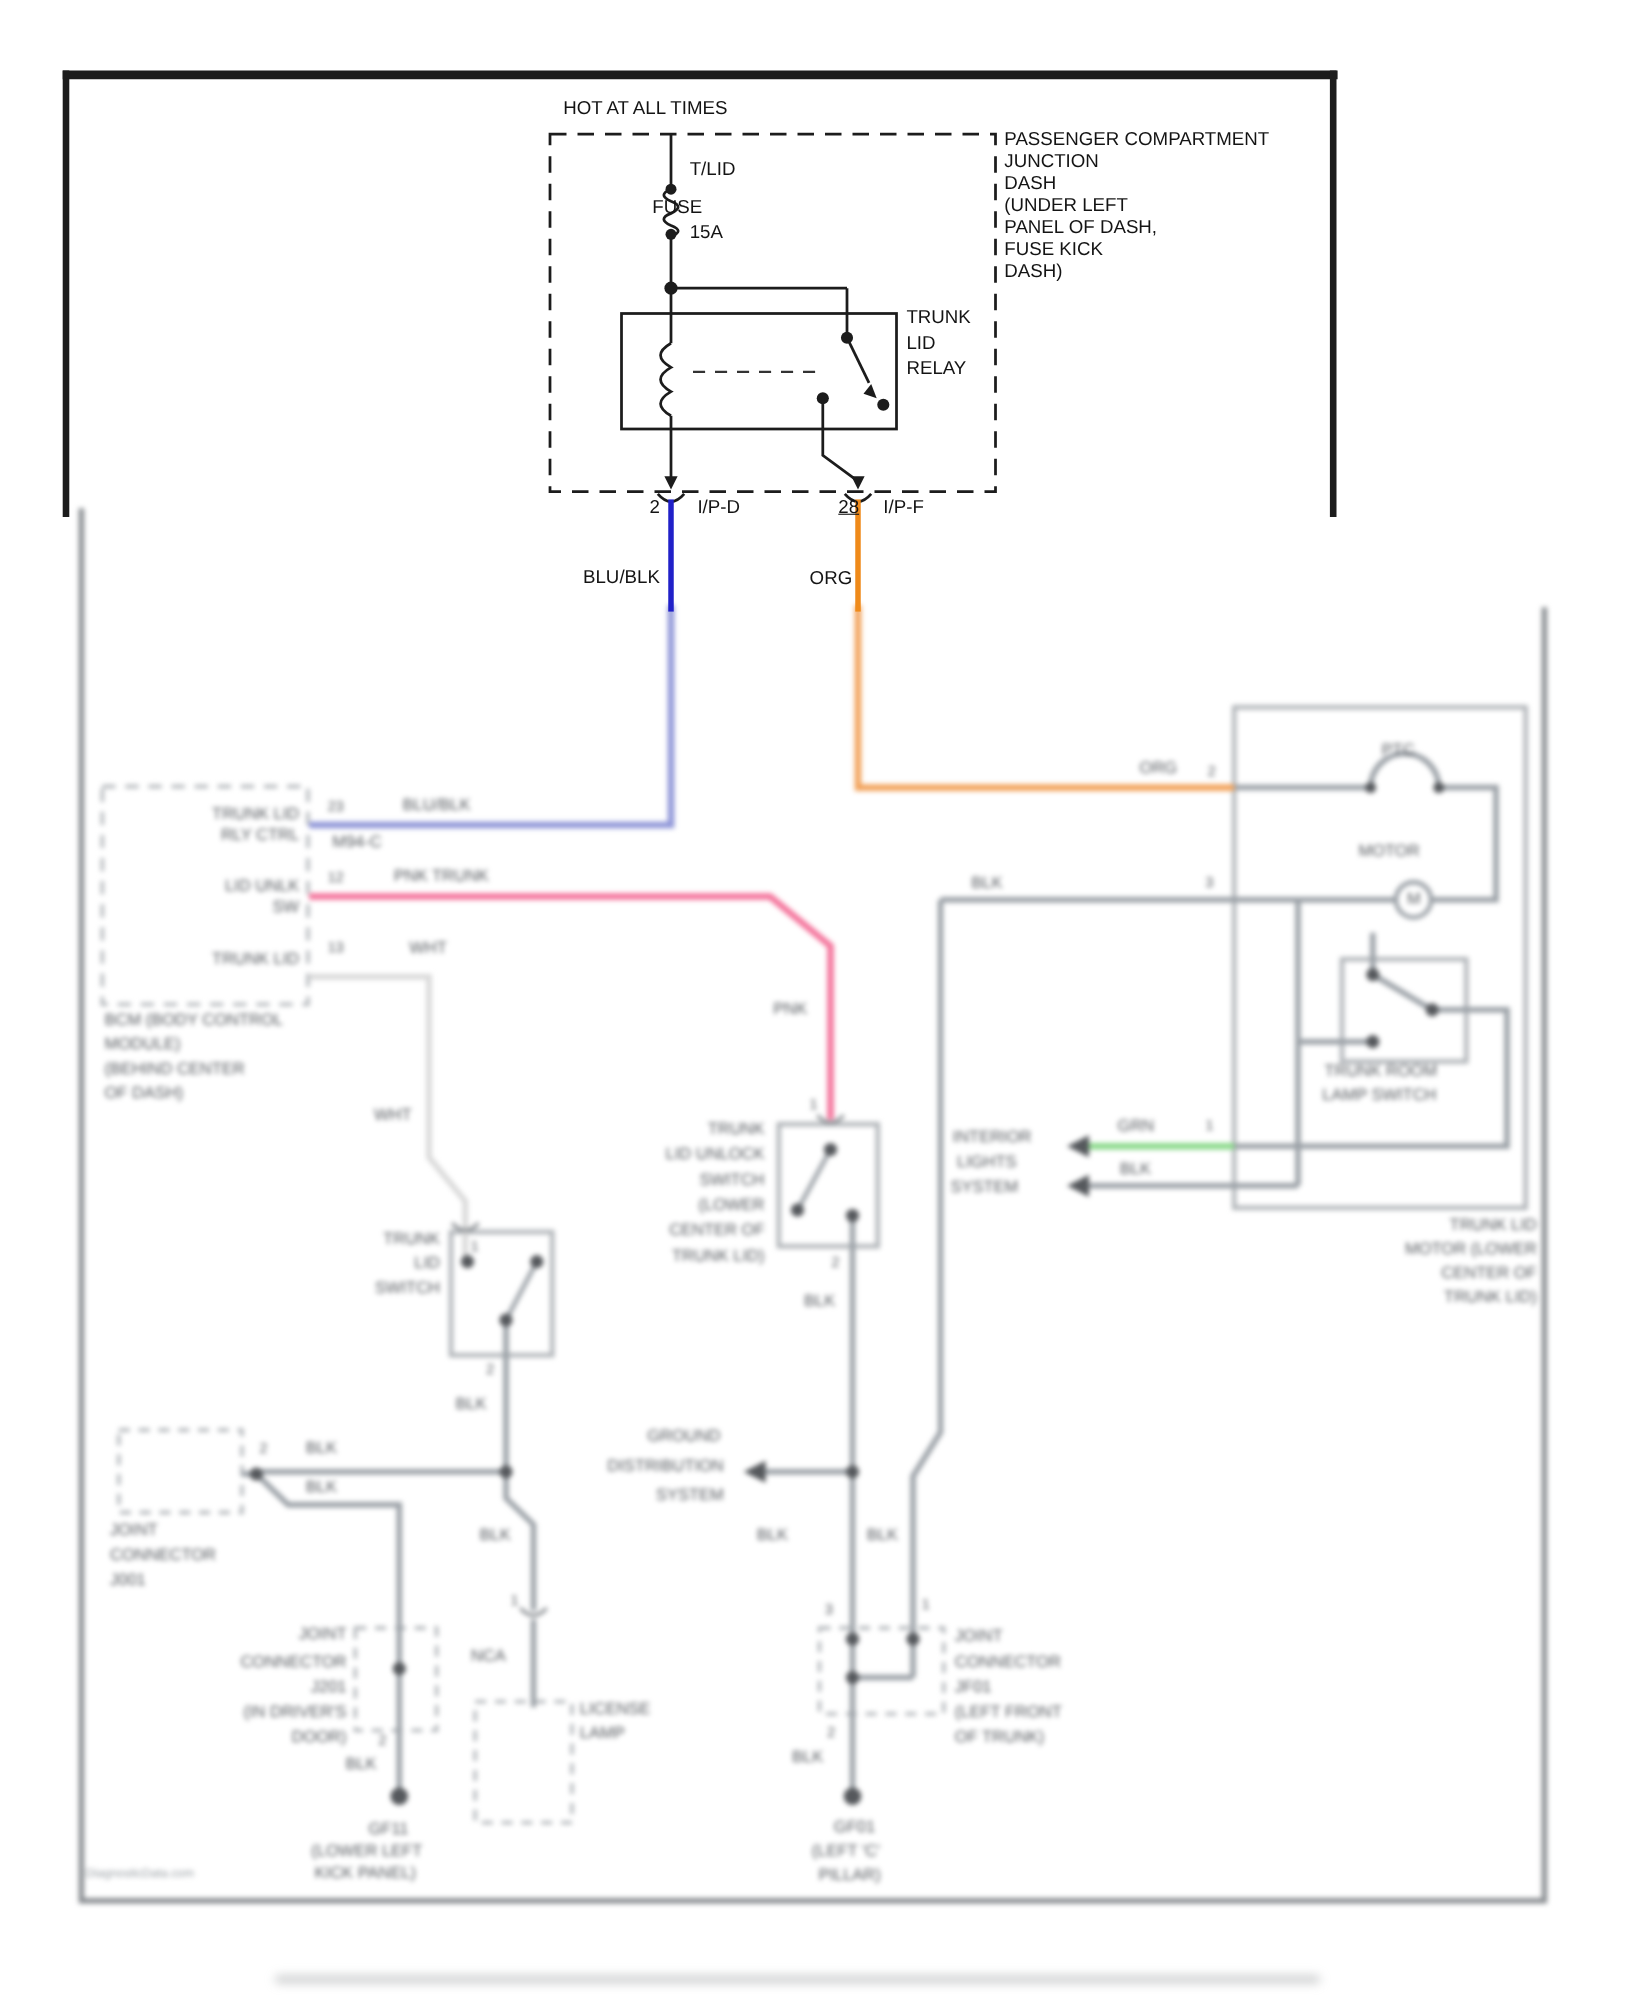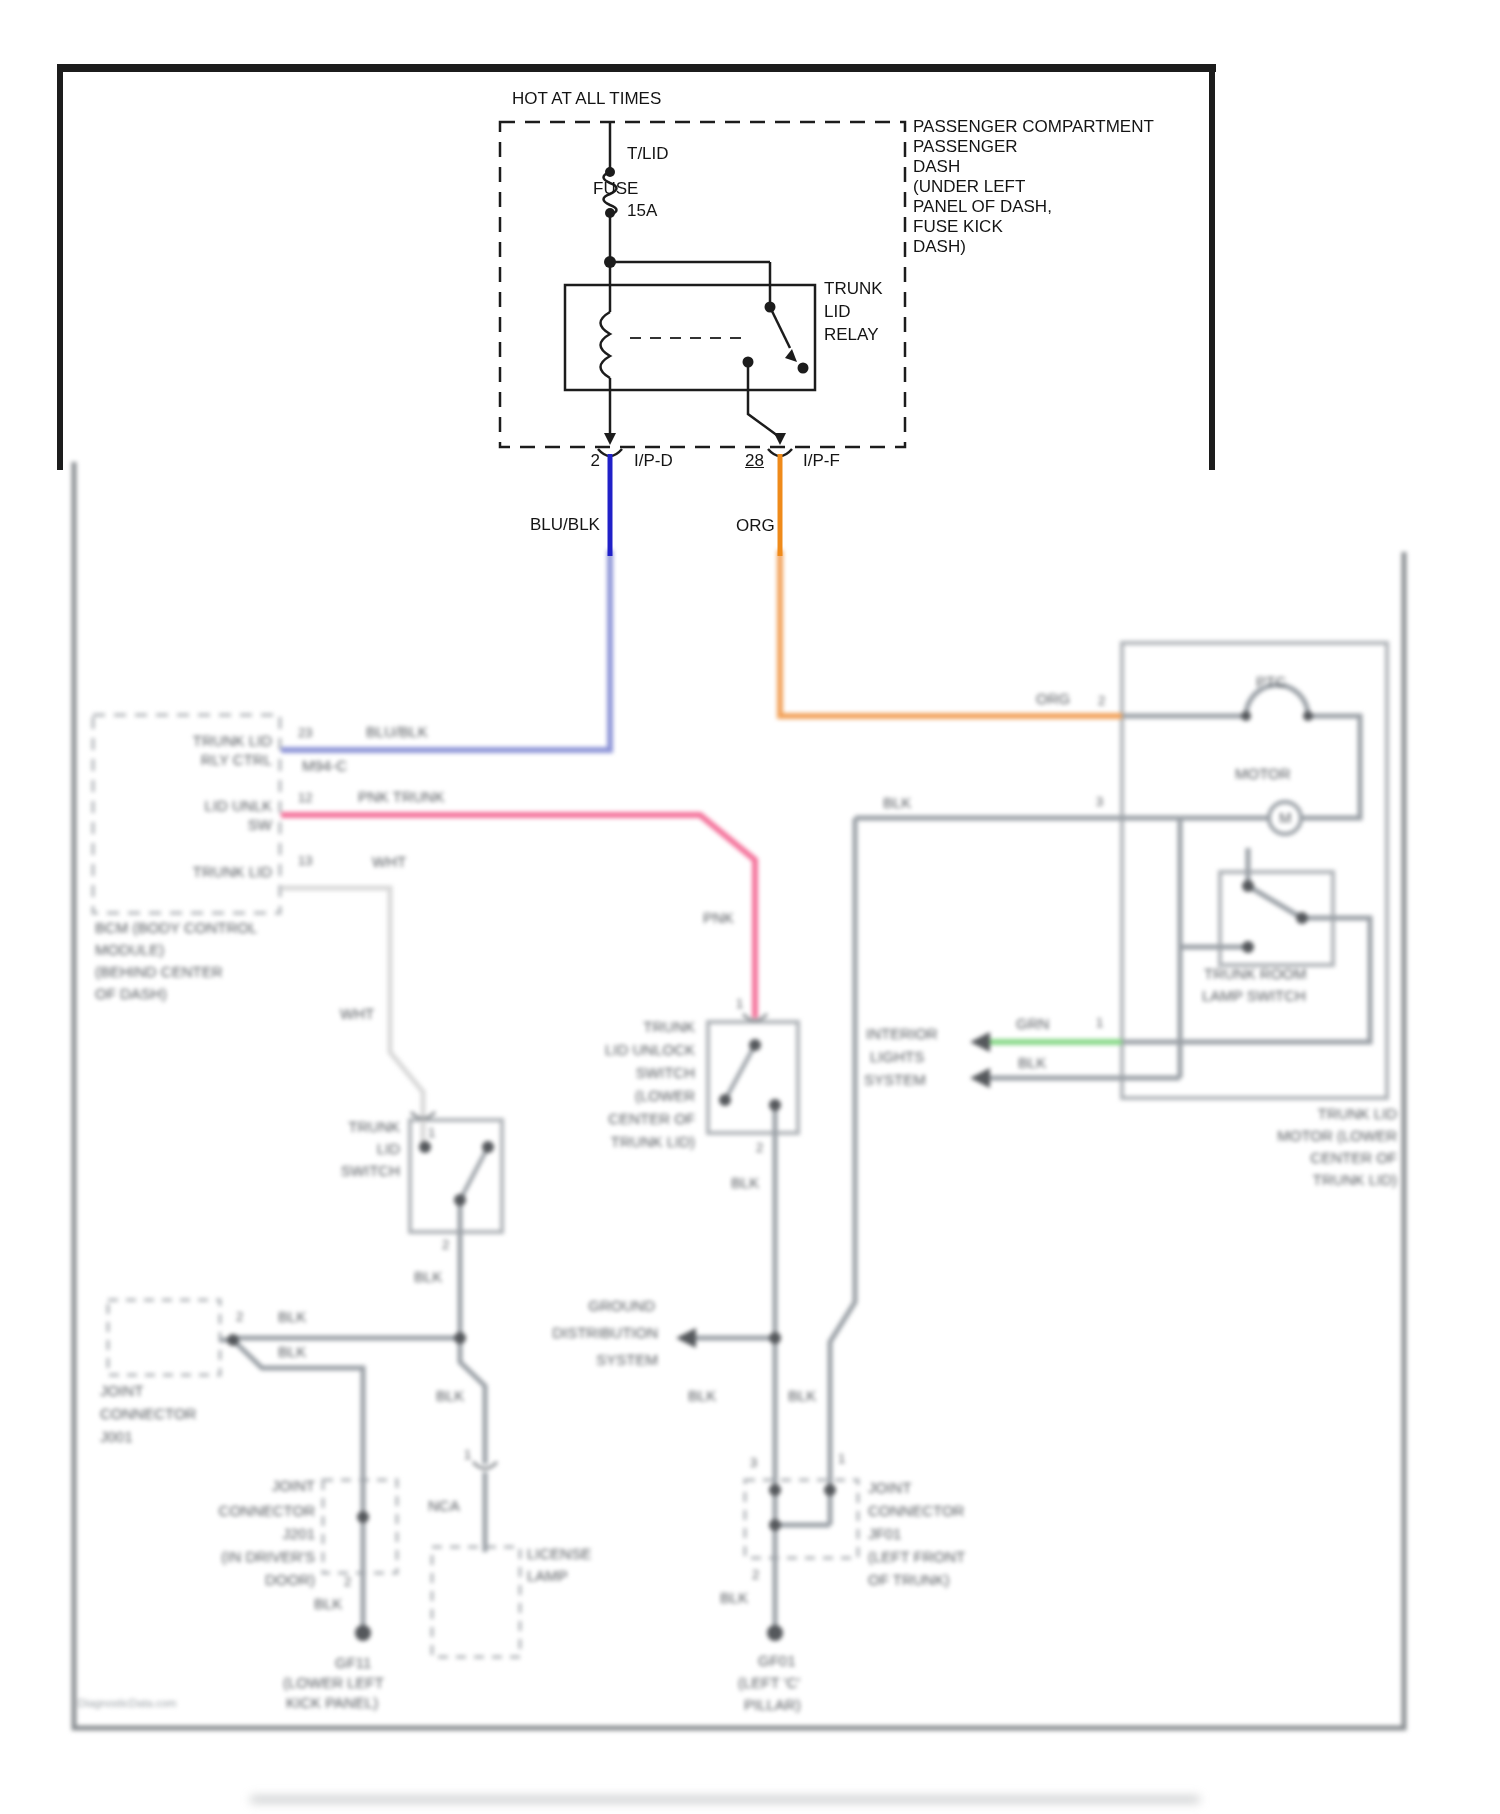--- a/index.html
+++ b/index.html
@@ -236,34 +236,34 @@
         <path d="M598,449 q12,14 24,0" fill="none" stroke="var(--ink)" stroke-width="2.5"></path>
         <path d="M768,449 q12,14 24,0" fill="none" stroke="var(--ink)" stroke-width="2.5"></path>
       </g>
 
       <path d="M610,454 L610,556" fill="none" style="stroke:var(--crisp-blue)" stroke-width="5"></path>
       <path d="M780,454 L780,556" fill="none" style="stroke:var(--crisp-orange)" stroke-width="5"></path>
     </svg>
     <div id="crisp-labels">
         <div class="lbl" style="left: 512px; top: 90px;">HOT AT ALL TIMES</div>
         <div class="lbl" style="left: 913px; top: 118px;">PASSENGER COMPARTMENT</div>
-        <div class="lbl" style="left: 913px; top: 138px;">PASSENGER</div>
+        <div class="lbl" style="left: 913px; top: 138px;">JUNCTION</div>
         <div class="lbl" style="left: 913px; top: 158px;">DASH</div>
         <div class="lbl" style="left: 913px; top: 178px;">(UNDER LEFT</div>
         <div class="lbl" style="left: 913px; top: 198px;">PANEL OF DASH,</div>
         <div class="lbl" style="left: 913px; top: 218px;">FUSE KICK</div>
         <div class="lbl" style="left: 913px; top: 238px;">DASH)</div>
         <div class="lbl" style="left: 627px; top: 145px;">T/LID</div>
         <div class="lbl" style="left: 593px; top: 180px;">FUSE</div>
         <div class="lbl" style="left: 627px; top: 202px;">15A</div>
         <div class="lbl" style="left: 824px; top: 280px;">TRUNK</div>
         <div class="lbl" style="left: 824px; top: 303px;">LID</div>
         <div class="lbl" style="left: 824px; top: 326px;">RELAY</div>
         <div class="lbl ra" style="left: 600px; top: 452px;">2</div>
         <div class="lbl" style="left: 634px; top: 452px;">I/P-D</div>
-        <div class="lbl ra" style="left: 764px; top: 452px; text-decoration: underline;">28</div>
+        <div class="lbl ra" style="left: 781px; top: 452px; text-decoration: underline;">28</div>
         <div class="lbl" style="left: 803px; top: 452px;">I/P-F</div>
         <div class="lbl" style="left: 530px; top: 516px;">BLU/BLK</div>
         <div class="lbl" style="left: 736px; top: 517px;">ORG</div>
       </div>
   </div>
 
 </div>
 
 </body></html>

